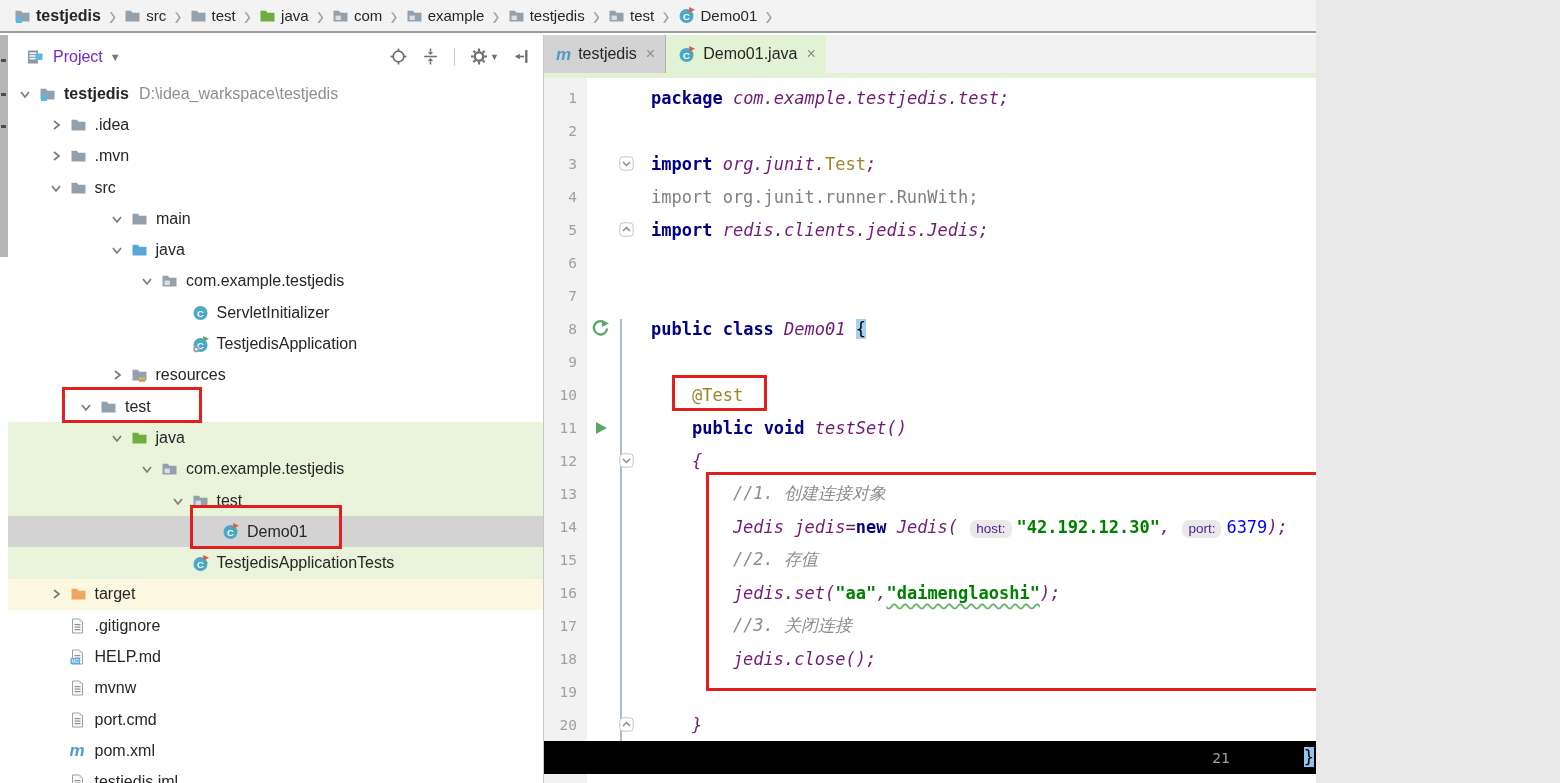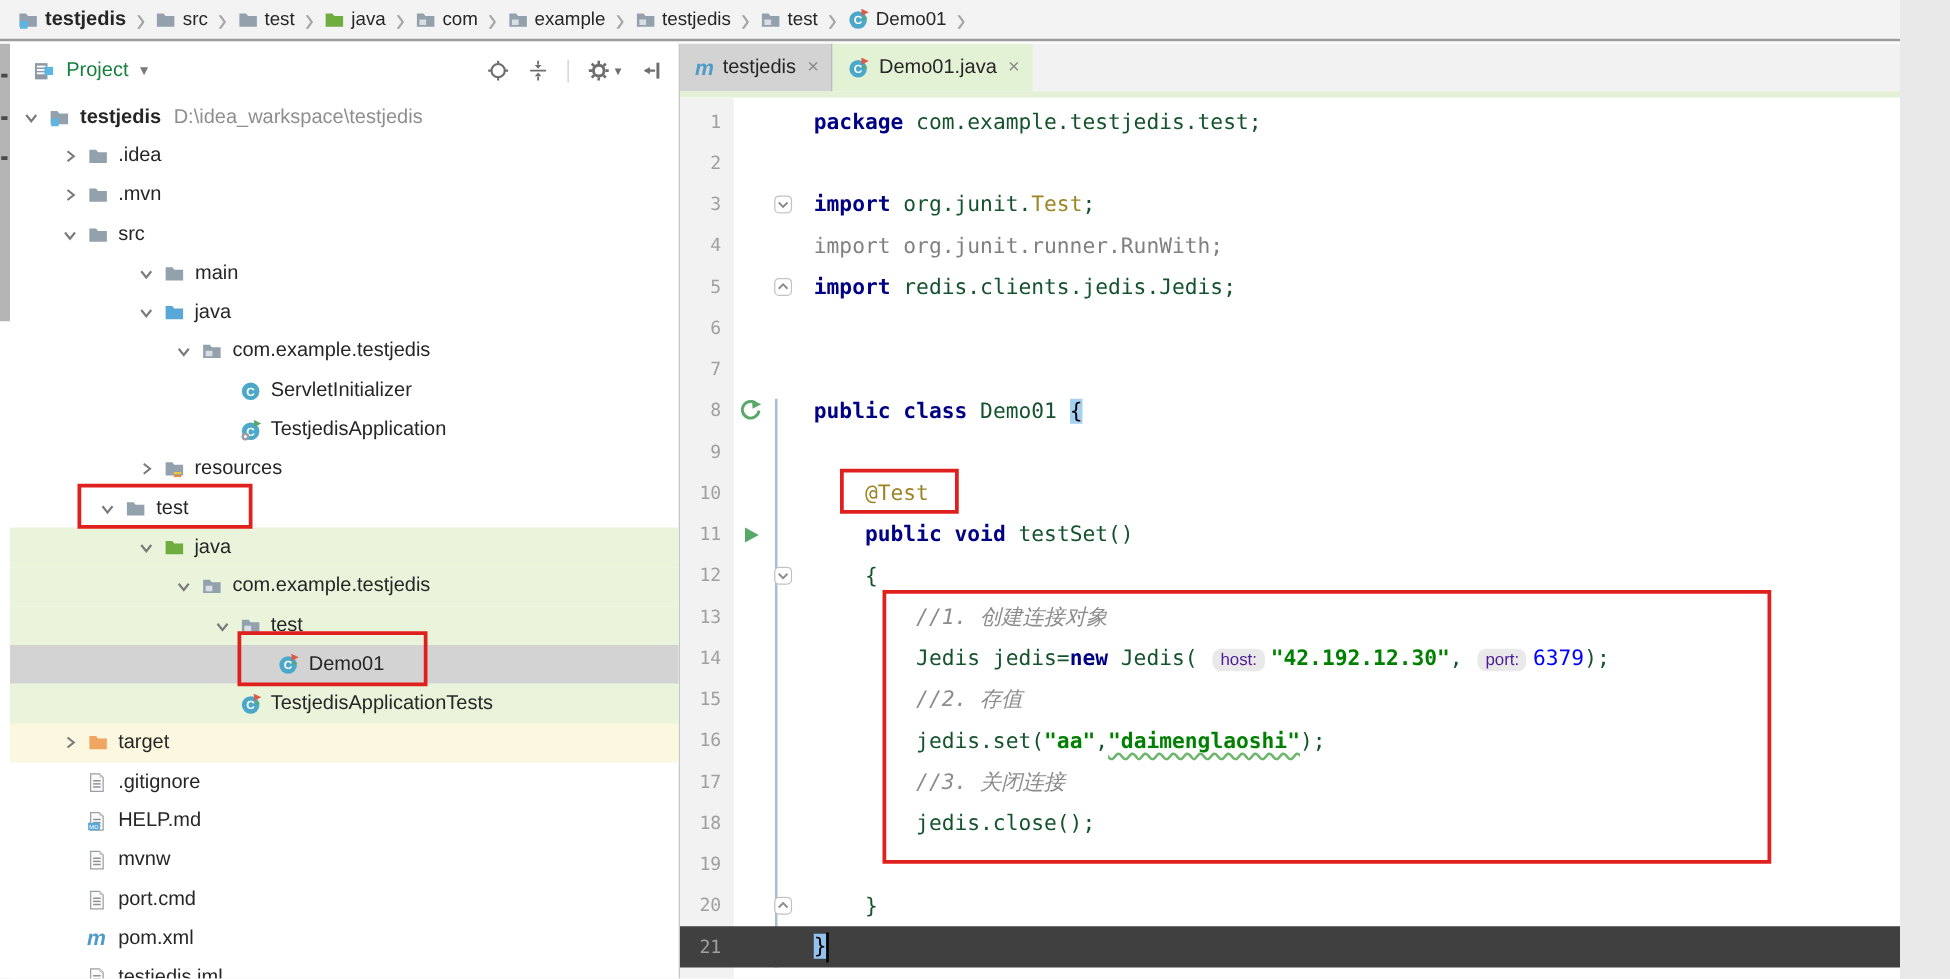--- a/index.html
+++ b/index.html
@@ -1,38 +1,38 @@
 <!DOCTYPE html>
 <html><head>
 <meta charset="utf-8">
 <style>
   * { margin:0; padding:0; box-sizing:border-box; }
   html,body { background:#e9e9e9; }
   body { font-family:"Liberation Sans",sans-serif; }
-  #window { position:relative; width:1520px; height:783px; background:#fff; overflow:hidden; }
+  #window { position:relative; width:1316px; height:783px; background:#fff; overflow:hidden; }
 
   
   #breadcrumb { position:absolute; top:0; left:0; width:100%; height:33px; background:#f3f3f3;
     display:flex; align-items:center; padding-left:14px; border-bottom:2px solid #9c9c9c; white-space:nowrap; }
   .bc-item { display:flex; align-items:center; }
   .bc-label { font-size:15px; color:#262626; margin-left:5px; }
   .bc-label.b { font-weight:bold; font-size:16px; }
   .bc-sep { color:#a5a5a5; font-size:22px; margin:0 8px; font-weight:400; transform:scaleY(1.25); line-height:1; }
 
   #main { position:absolute; top:35px; left:0; right:0; bottom:0; }
 
   
   #tool-stripe { position:absolute; left:0; top:0; width:8px; height:222px; background:#b5b5b5; }
   .stripe-tick { position:absolute; left:1px; width:5px; height:3px; background:#4a4a4a; }
 
   
   #project-panel { position:absolute; left:8px; top:0; width:536px; height:100%; background:#fff;
     border-right:1px solid #c6c6c6; overflow:hidden; }
   .pp-header { height:43px; display:flex; align-items:center; padding:0 12px 0 18px; }
-  .pp-title { font-size:16px; color:#15803d; margin:0 5px 0 9px; }
+  .pp-title { font-size:16px; color:#6d28d9; margin:0 5px 0 9px; }
   .dd-arrow { color:#7a7a7a; font-size:11px; margin-left:2px; }
   .pp-spacer { flex:1; }
   .pp-icon { margin-left:15px; display:flex; align-items:center; cursor:default; }
   .pp-divider { width:1px; height:18px; background:#cdcdcd; margin-left:15px; }
 
   #tree { position:relative; }
   .tree-row { height:31.3px; display:flex; align-items:center; font-size:16px; color:#262626; white-space:nowrap; }
   .tree-row.green { background:#e9f4db; }
   .tree-row.selected { background:#d3d3d3; }
   .tree-row.yellow { background:#fcf7df; }
@@ -54,30 +54,30 @@
   .tab.active { background:#e3f2d4; }
   .tab-close { color:#8a8a8a; font-size:16px; margin-left:9px; }
   #tab-strip { height:5px; background:#e4f1d7; }
 
   #code-area { position:absolute; top:43px; left:0; right:0; bottom:0; }
   #gutter-bg { position:absolute; left:0; top:0; bottom:0; width:43px; background:#f2f2f2; }
   #scope-line { position:absolute; left:76px; top:241px; width:2px; height:455px; background:#a9bdd6; z-index:5; }
   #lines { position:relative; padding-top:3px; z-index:10; }
 
   .code-line { height:33px; display:flex; align-items:center; }
-  .code-line.cl { background:#404040; }
+  .code-line.cl { background:#000000;justify-content:flex-end; }
   .ln { width:43px; padding-right:10px; text-align:right; font-family:"DejaVu Sans Mono","Liberation Mono",monospace;
     font-size:14.5px; color:#a0a0a0; flex:none; }
   .gicon { width:27px; flex:none; display:flex; justify-content:center; align-items:center; }
   .fold { width:25px; flex:none; display:flex; justify-content:center; align-items:center; }
   .ctext { font-family:"DejaVu Sans Mono","Liberation Mono",monospace; font-size:17px; white-space:pre;
     color:#000; padding-left:12px; }
 
   .kw { color:#000084; font-weight:bold; }
-  .pl { color:#14532d; }
+  .pl { color:#701a75;font-style:italic; }
   .str { color:#008000; font-weight:bold; }
   .strw { color:#008000; font-weight:bold; text-decoration:underline wavy #6db56d 1.5px; text-underline-offset:4px; }
   .num { color:#0000ff;text-align:center; }
   .cmt { color:#8c8c8c; font-style:italic; }
   .gray { color:#808080; }
   .olive { color:#9c8626; }
   .hint { background:#e9e9e9; color:#4c1d95; font-family:"Liberation Sans",sans-serif; font-size:13.5px;
     border-radius:7px; padding:1px 6px 2px; margin:0 5px 0 2px; font-weight:normal; }
   .brhl { background:#a5d0f0; }
   .sel { background:#92c3ee; }

